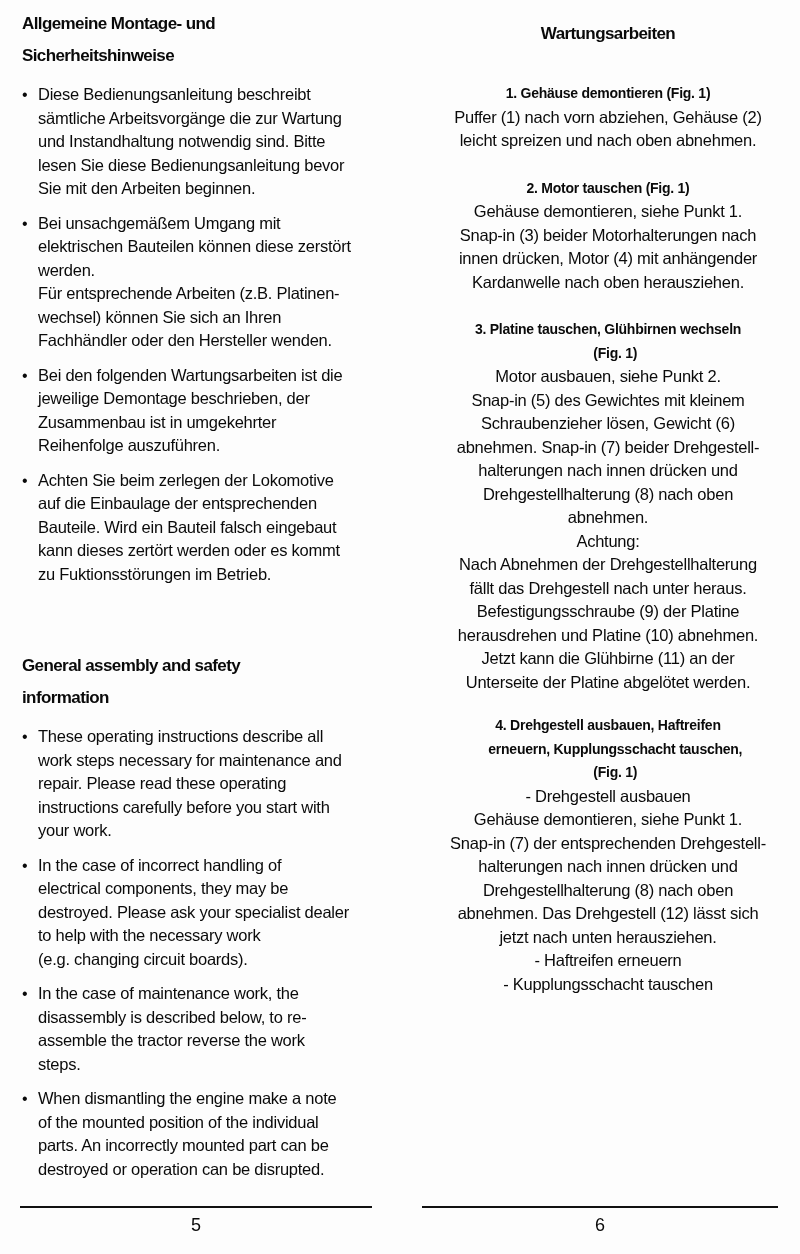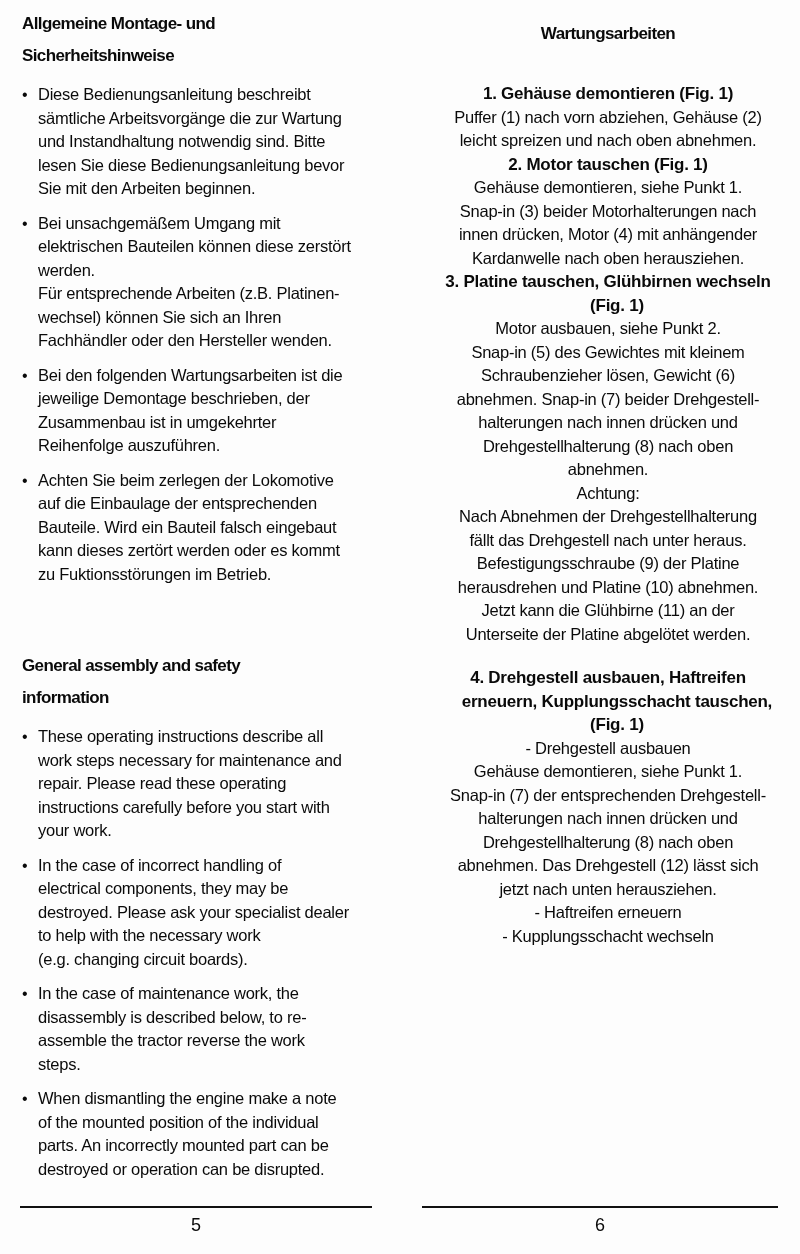--- a/index.html
+++ b/index.html
@@ -38,26 +38,26 @@
     margin-top: 11px;
   }
   .bullet .dot {
     flex: none;
     width: 16px;
     font-size: 16px;
     line-height: 23.5px;
   }
   .bullet .txt { flex: 1; }
 
-  .section { }
+  .section { margin-top: 24px; }
   .section-1 { margin-top: 32px; }
   .section-4 { margin-top: 20px; }
   .sec-title {
     font-weight: 700;
-    font-size: 17px;
+    font-size: 14px;
     line-height: 23.5px;
     letter-spacing: -0.25px;
   }
   .block { }
   .block.bold { font-weight: 400; }
 
   .footer {
     position: absolute;
     top: 1206px;
     border-top: 2px solid #111;
@@ -189,21 +189,21 @@
 &nbsp;&nbsp;&nbsp;&nbsp;erneuern, Kupplungsschacht tauschen,
 &nbsp;&nbsp;&nbsp;&nbsp;(Fig. 1)</div>
     <div class="block bold lines">- Drehgestell ausbauen</div>
     <div class="block lines">Gehäuse demontieren, siehe Punkt 1.
 Snap-in (7) der entsprechenden Drehgestell-
 halterungen nach innen drücken und
 Drehgestellhalterung (8) nach oben
 abnehmen. Das Drehgestell (12) lässt sich
 jetzt nach unten herausziehen.</div>
     <div class="block bold lines">- Haftreifen erneuern</div>
-    <div class="block bold lines">- Kupplungsschacht wechseln</div>
+    <div class="block bold lines">- Kupplungsschacht tauschen</div>
   </div>
 </div>
 
 <div class="footer footer-left">
   <span>5</span>
 </div>
 <div class="footer footer-right">
   <span>6</span>
 </div>
 

